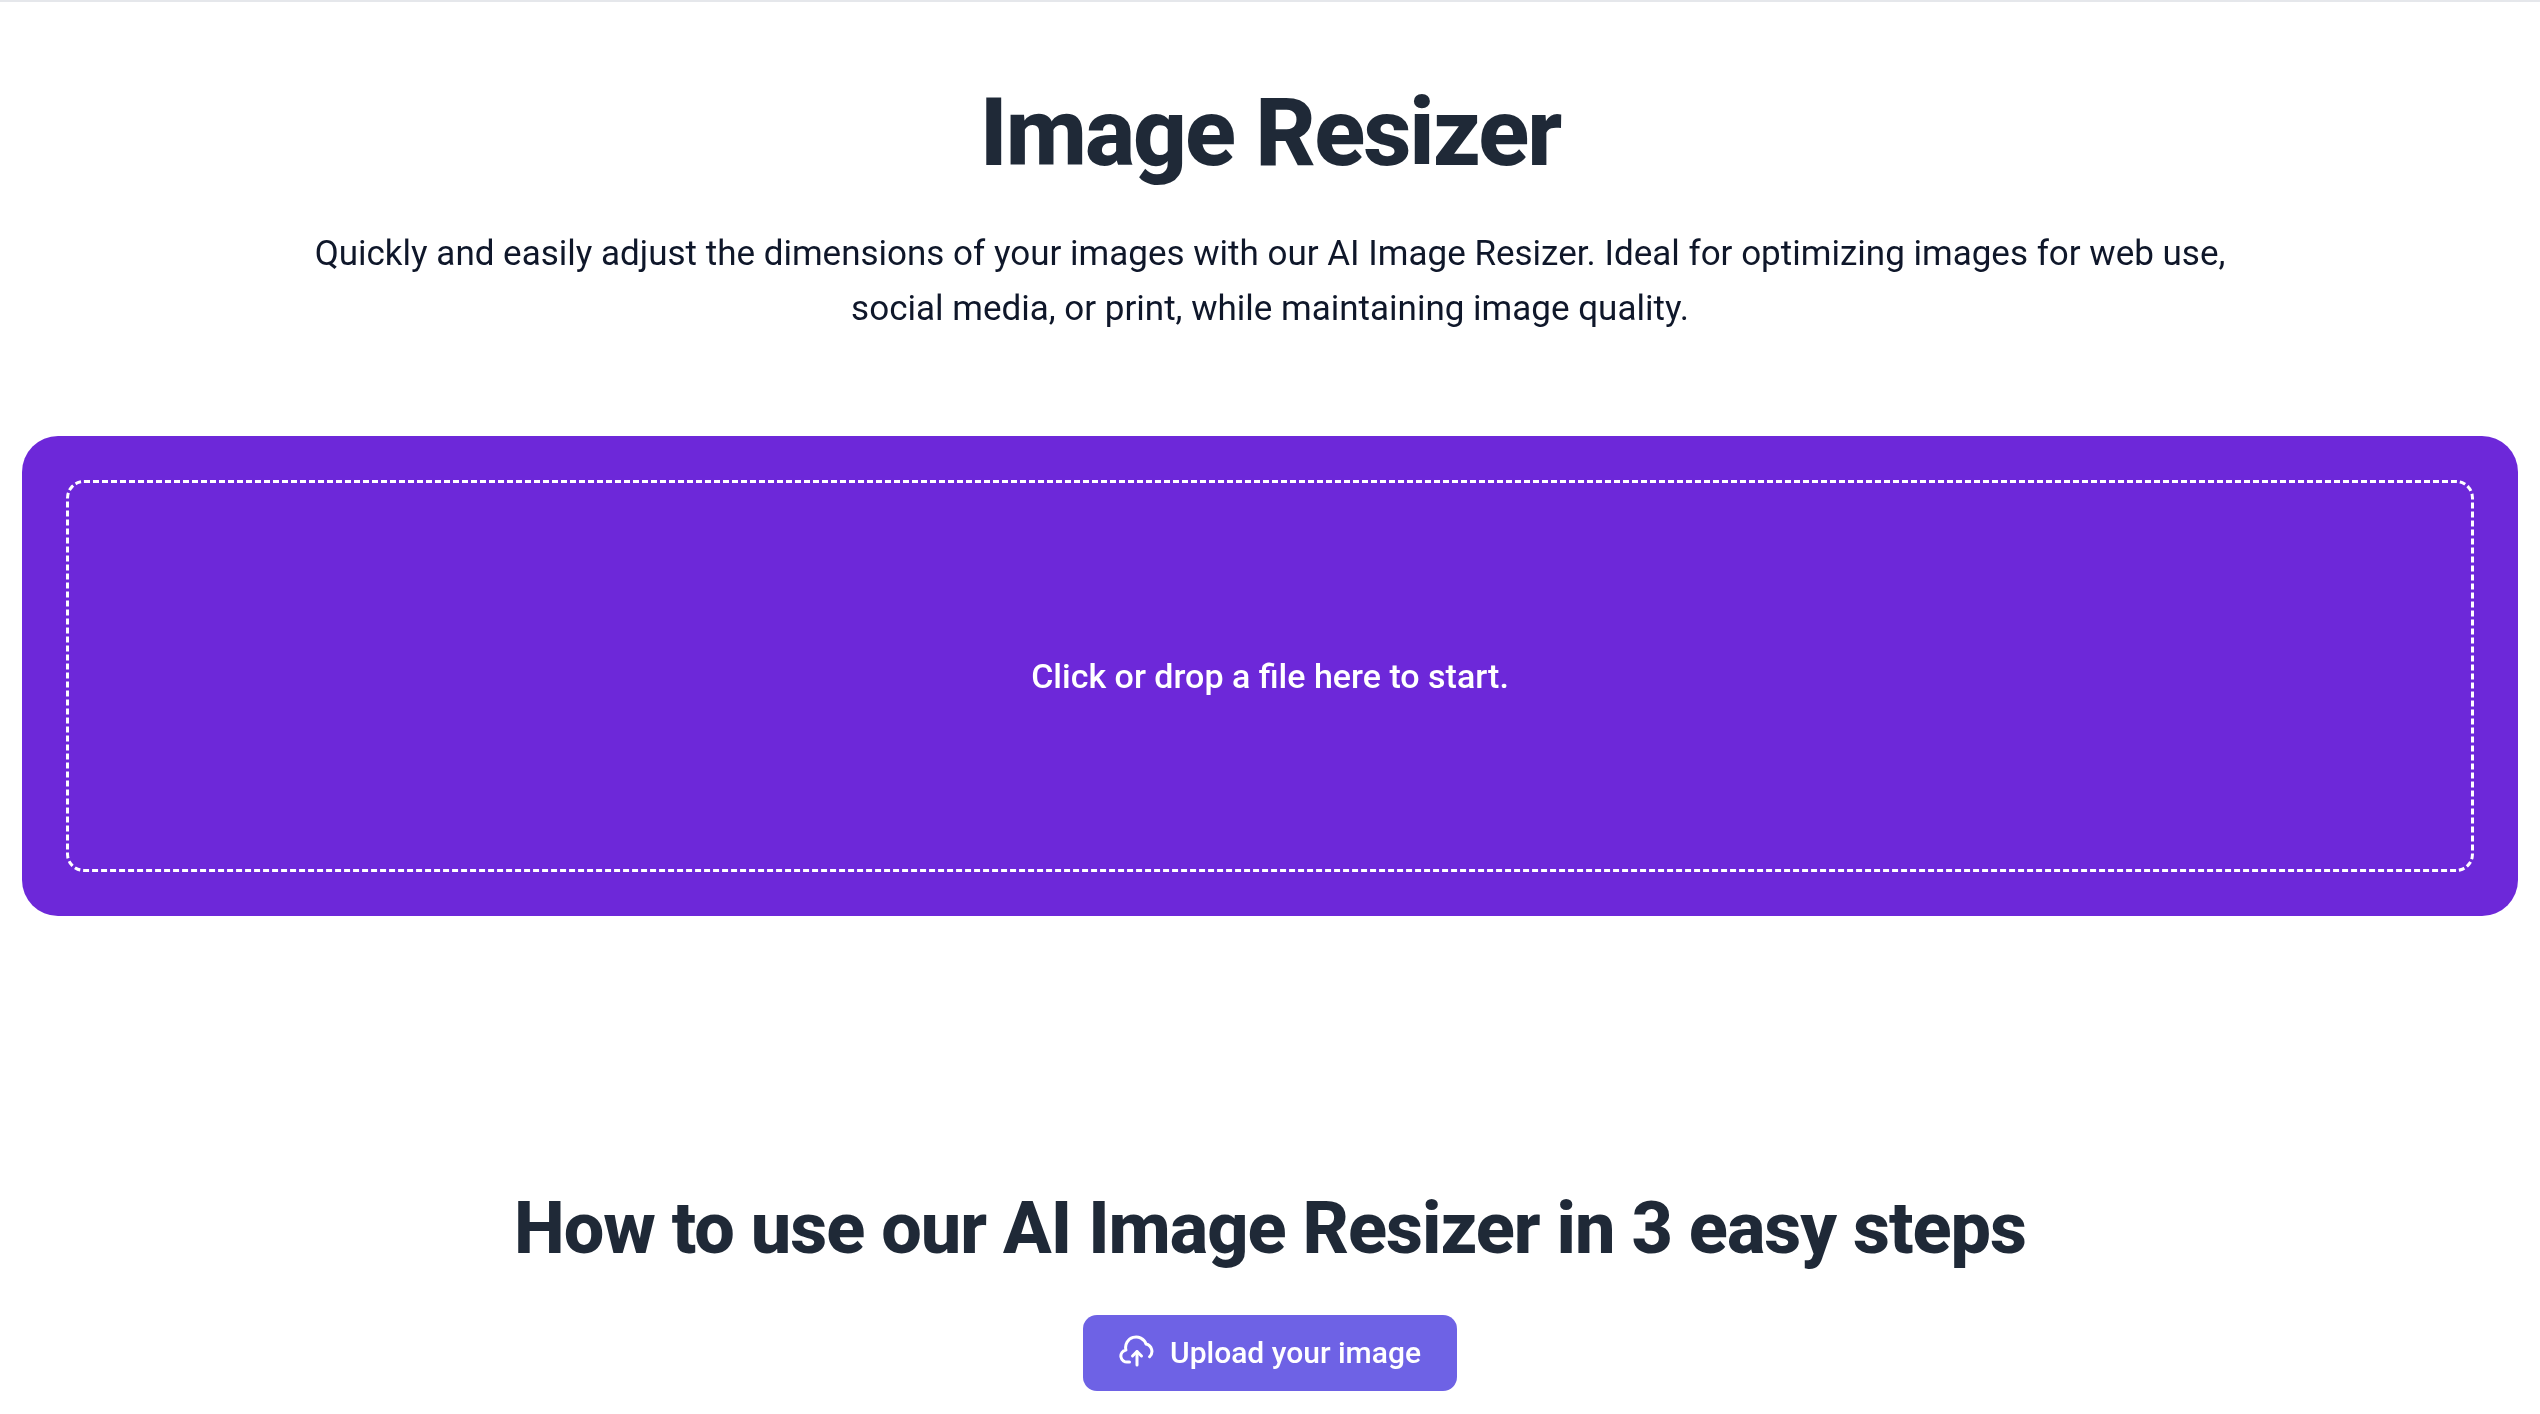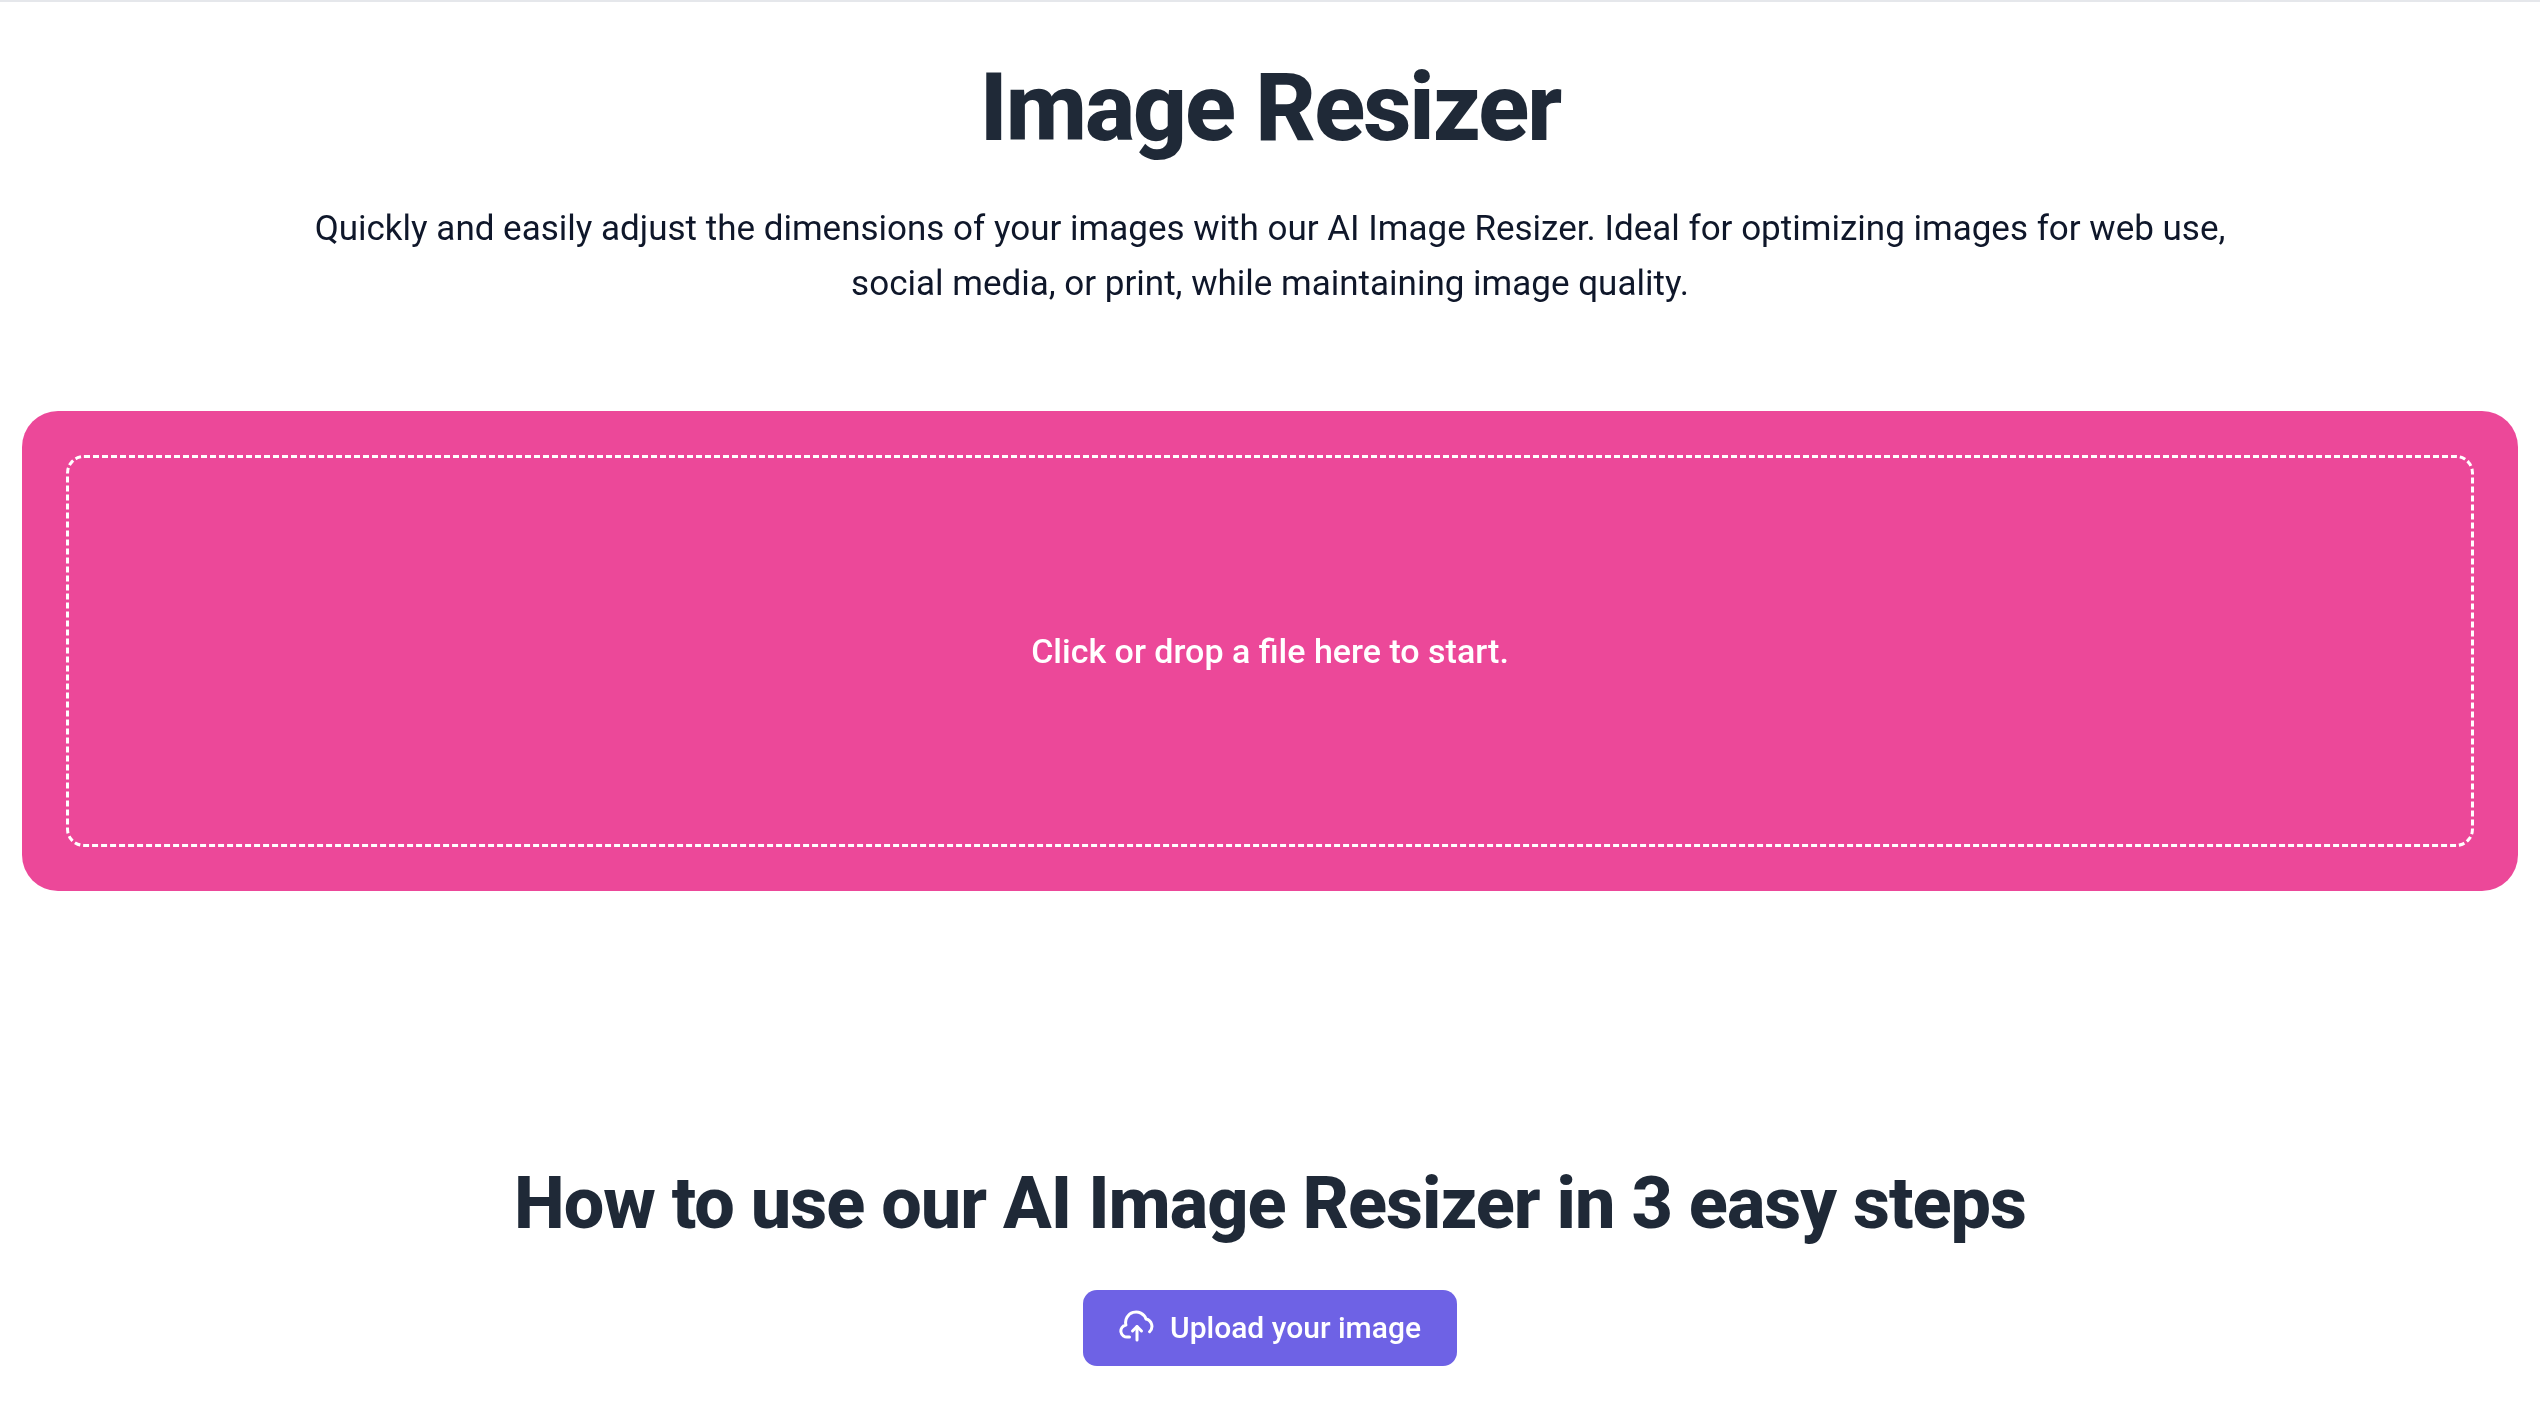--- a/index.html
+++ b/index.html
@@ -18,21 +18,21 @@
     }
 
     .container {
       max-width: 2520px;
       margin: 0 auto;
       padding: 0 12px;
     }
 
     .hero {
       text-align: center;
-      padding-top: 55px;
+      padding-top: 80px;
     }
 
     .page-title {
       font-size: 94px;
       font-weight: 800;
       color: #1f2937;
       letter-spacing: -2px;
       line-height: 1.1;
       margin-bottom: 42px;
     }
@@ -41,21 +41,21 @@
       font-size: 35px;
       font-weight: 400;
       color: #0f172a;
       line-height: 1.55;
       max-width: 2000px;
       margin: 0 auto;
     }
 
     .dropzone {
       margin-top: 100px;
-      background: #ec4899;
+      background: #6d28d9;
       border-radius: 36px;
       padding: 44px;
       height: 480px;
       cursor: pointer;
       display: block;
     }
 
     .dropzone-inner {
       border: 3px dashed #ffffff;
       border-radius: 18px;

